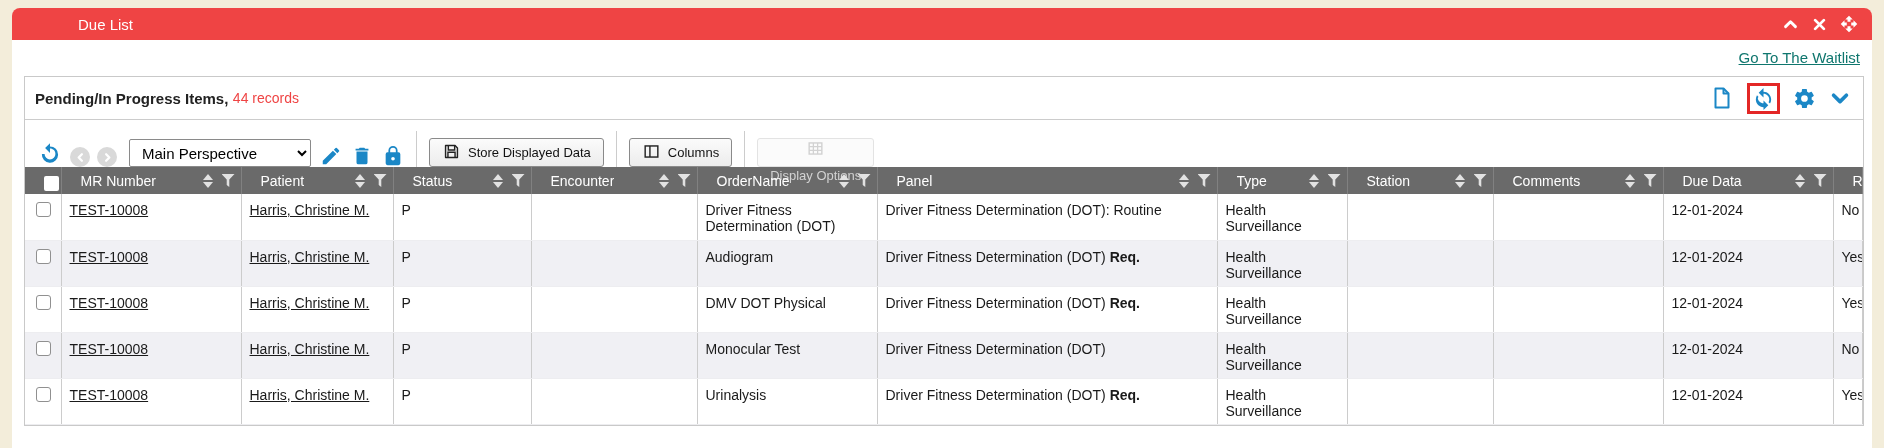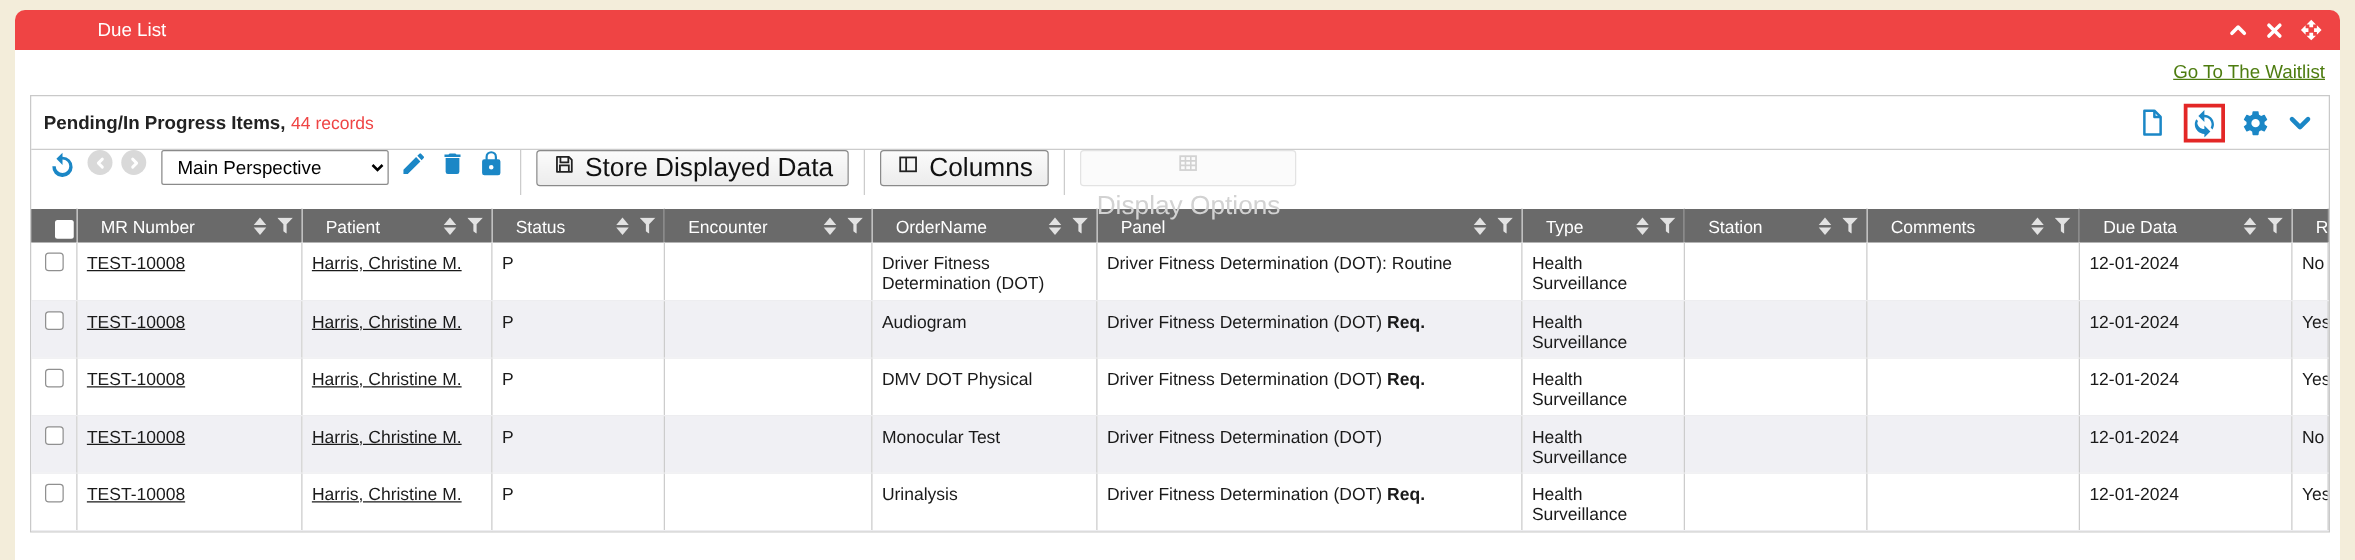--- a/index.html
+++ b/index.html
@@ -10,41 +10,41 @@
   .titlebar {
     height:32px; background:#ef4444; border-radius:8px 8px 0 0;
     display:flex; align-items:center; color:#fff;
   }
   .titlebar-title { padding-left:66px; font-size:15px; }
   .titlebar-icons { margin-left:auto; display:flex; align-items:center; gap:13px; padding-right:14px; }
   .titlebar-icons .tbtn { display:inline-flex; cursor:pointer; }
 
   .content { background:#fff; height:408px; }
   .waitlist-row { text-align:right; padding:9px 12px 5px; height:34px; }
-  .waitlist-row a { color:#4d7c0f; font-size:15px; text-decoration:underline; cursor:pointer; }
+  .waitlist-row a { color:#0f766e; font-size:15px; text-decoration:underline; cursor:pointer; }
 
   .panel { margin:2px 8px 0 12px; border:1px solid #c9c9c9; background:#fff; }
 
   .panel-header { display:flex; align-items:center; height:42px; padding:0 10px;text-align:right; }
   .ph-title { font-size:15px; font-weight:bold; color:#222; }
   .ph-records { font-size:14px; color:#ef4444; }
   .ph-icons { margin-left:auto; display:flex; align-items:center; gap:13px; padding-right:2px; }
   .ph-icons .icon { display:inline-flex; cursor:pointer; }
   .refresh-wrap { border:3px solid #e32726; padding:1px 2px; display:inline-flex; }
 
-  .toolbar { display:flex; align-items:flex-start; height:48px; padding:0 8px; border-top:1px solid #ccc; }
+  .toolbar { display:flex; align-items:flex-end; height:48px; padding:0 8px; border-top:1px solid #ccc; }
   .tdivider { width:1px; height:36px; background:#ccc; margin:0 12px; }
   .circ { width:20px; height:20px; border-radius:50%; background:#d9d9d9; display:inline-flex; align-items:center; justify-content:center; margin-left:7px; }
   .undo-btn { display:inline-flex; cursor:pointer; margin-left:4px; }
   .perspective-select { margin-left:12px; height:28px; width:182px; font-size:15px; font-family:"Liberation Sans",sans-serif; border:1px solid #8a8a8a; border-radius:2px; padding:0 4px 0 8px; background:#fff; }
   .tool-icon { display:inline-flex; margin-left:9px; cursor:pointer; }
   .btn {
     display:inline-flex; align-items:center; gap:7px; height:29px; padding:0 12px;
     background:linear-gradient(#fbfbfb,#ececec); border:1px solid #8a8a8a; border-radius:3px;
-    font-size:21px; color:#111; cursor:pointer; font-family:"Liberation Sans",sans-serif;
+    font-size:13px; color:#111; cursor:pointer; font-family:"Liberation Sans",sans-serif;
   }
   .btn.disabled { background:#fbfbfb; border-color:#e3e3e3; color:#d2d2d2; cursor:default;flex-direction:column; }
 
   table { border-collapse:collapse; table-layout:fixed; width:100%; }
   col.c1{width:36px} col.c2{width:180px} col.c3{width:152px} col.c4{width:138px}
   col.c5{width:166px} col.c6{width:180px} col.c7{width:340px} col.c8{width:130px}
   col.c9{width:146px} col.c10{width:170px} col.c11{width:170px}
   thead th {
     background:#6a6a6a; color:#fff; font-weight:400; font-size:14px; text-align:left;
     height:27px; padding:0 6px 0 19px; border-right:1px solid #818181; white-space:nowrap; overflow:hidden;

